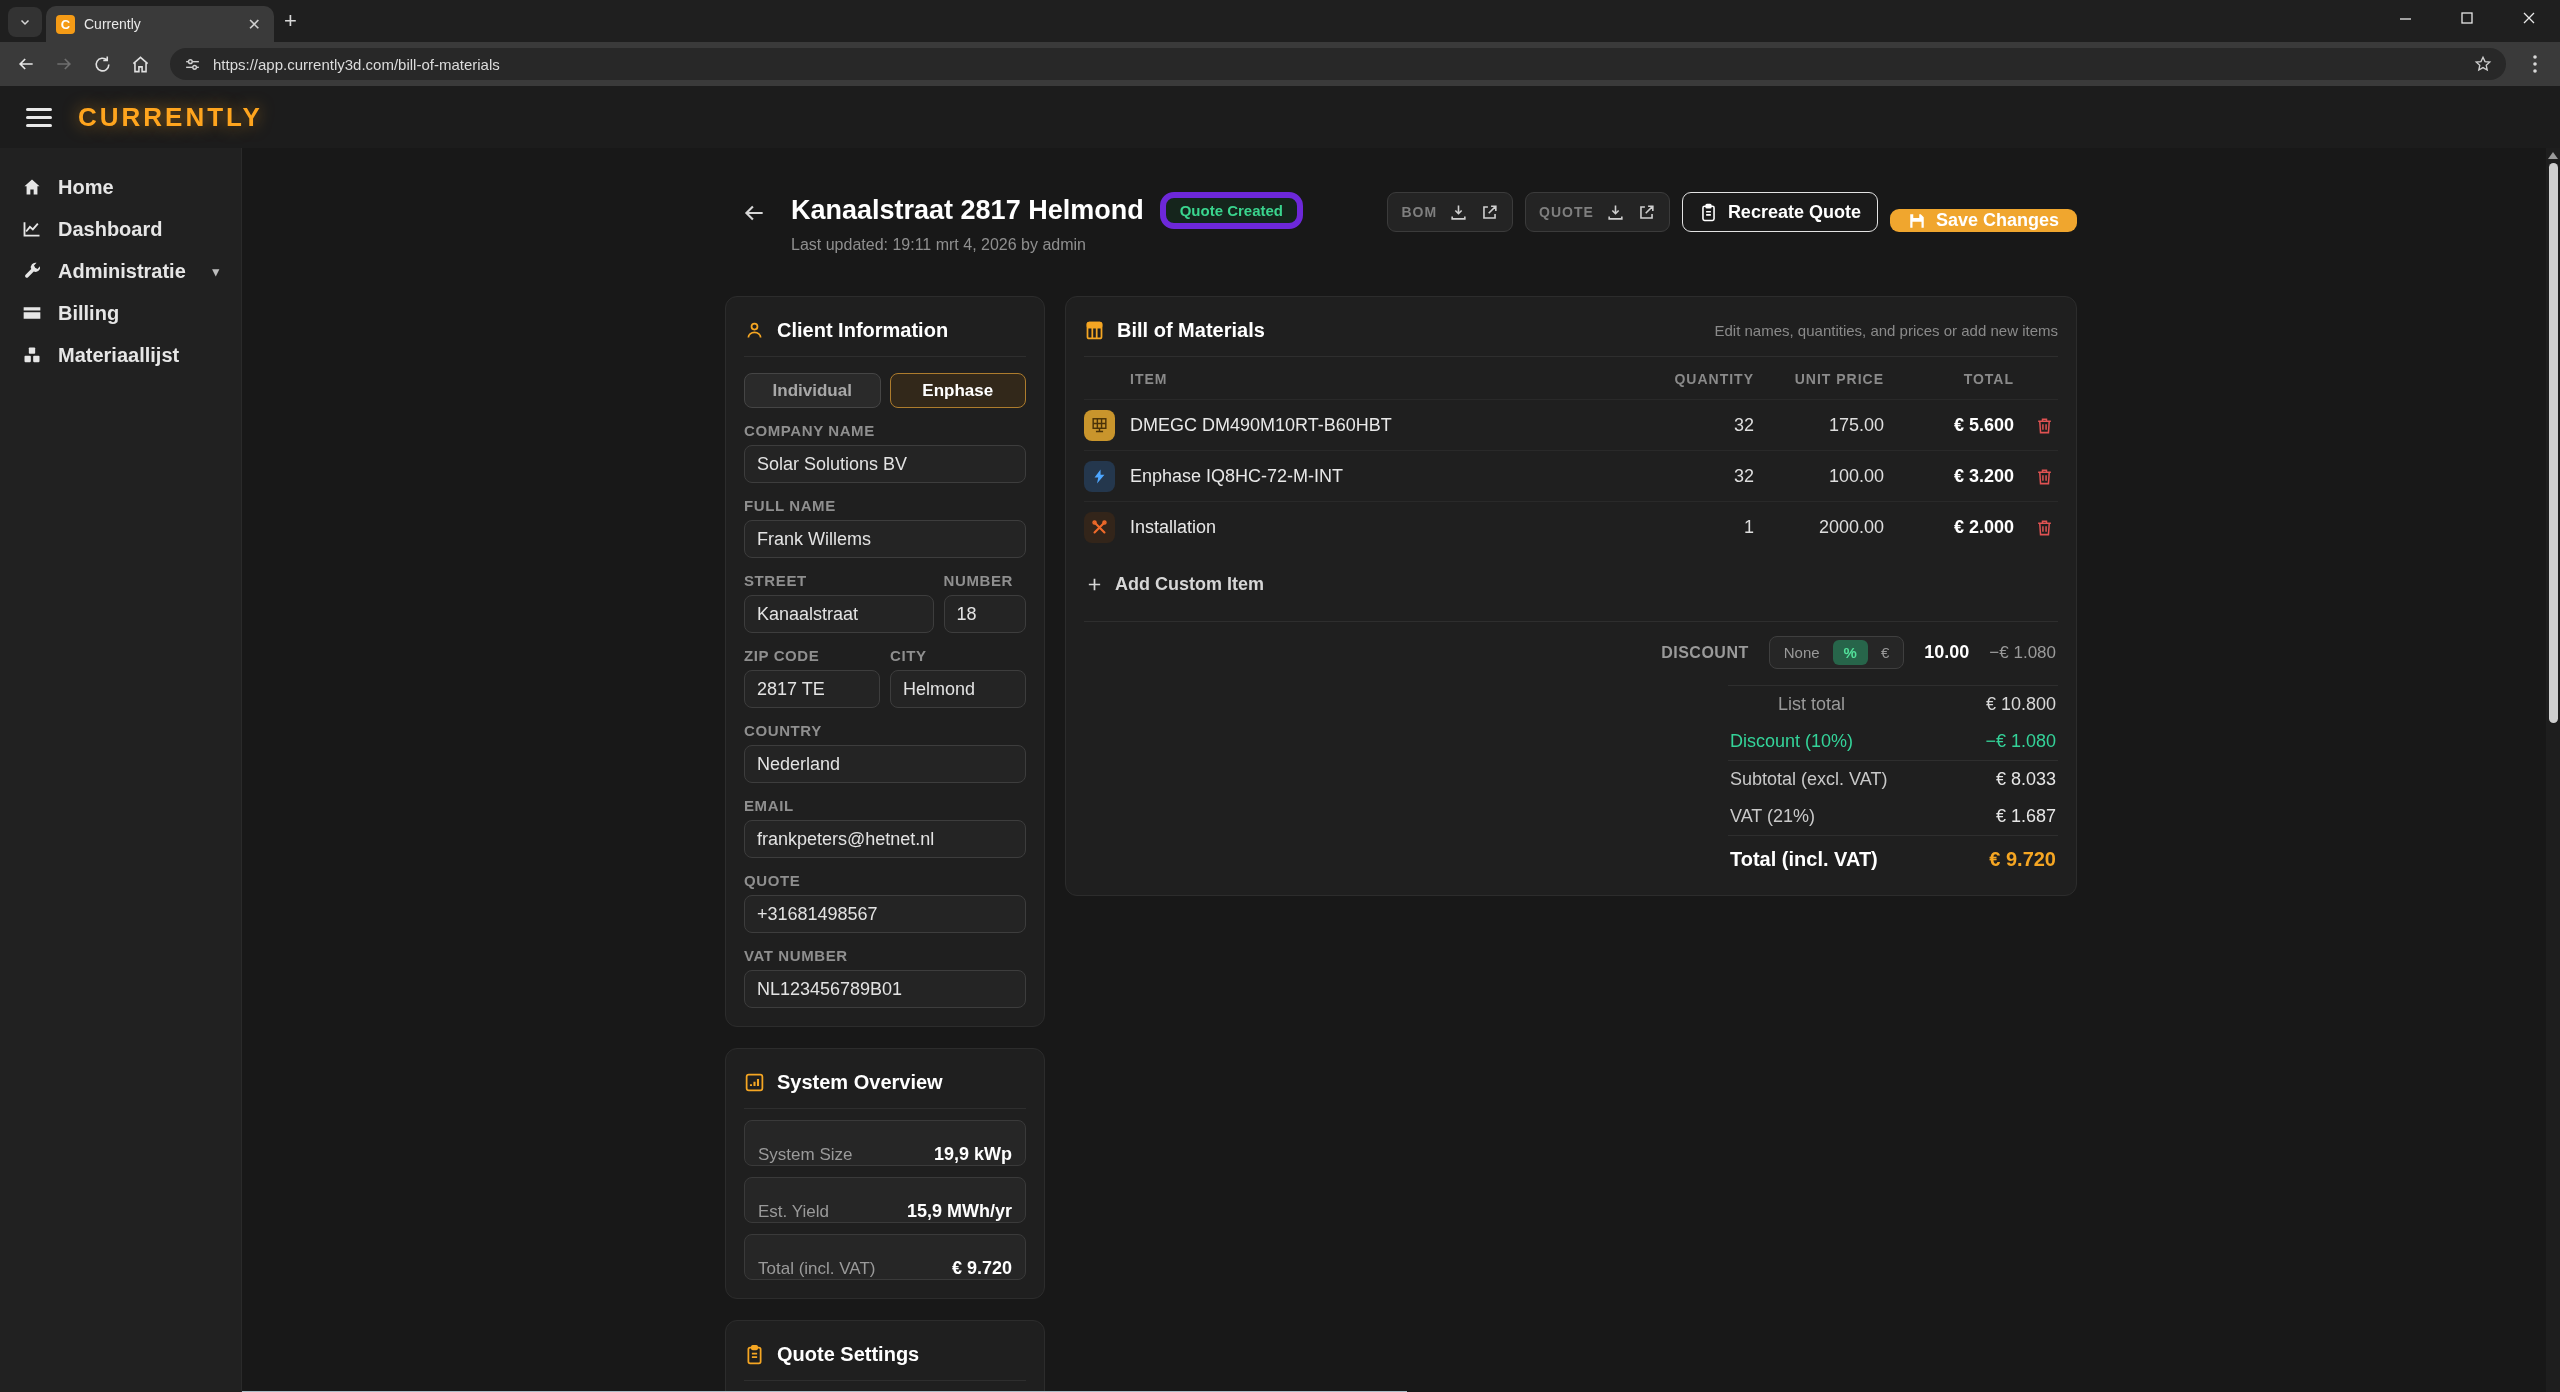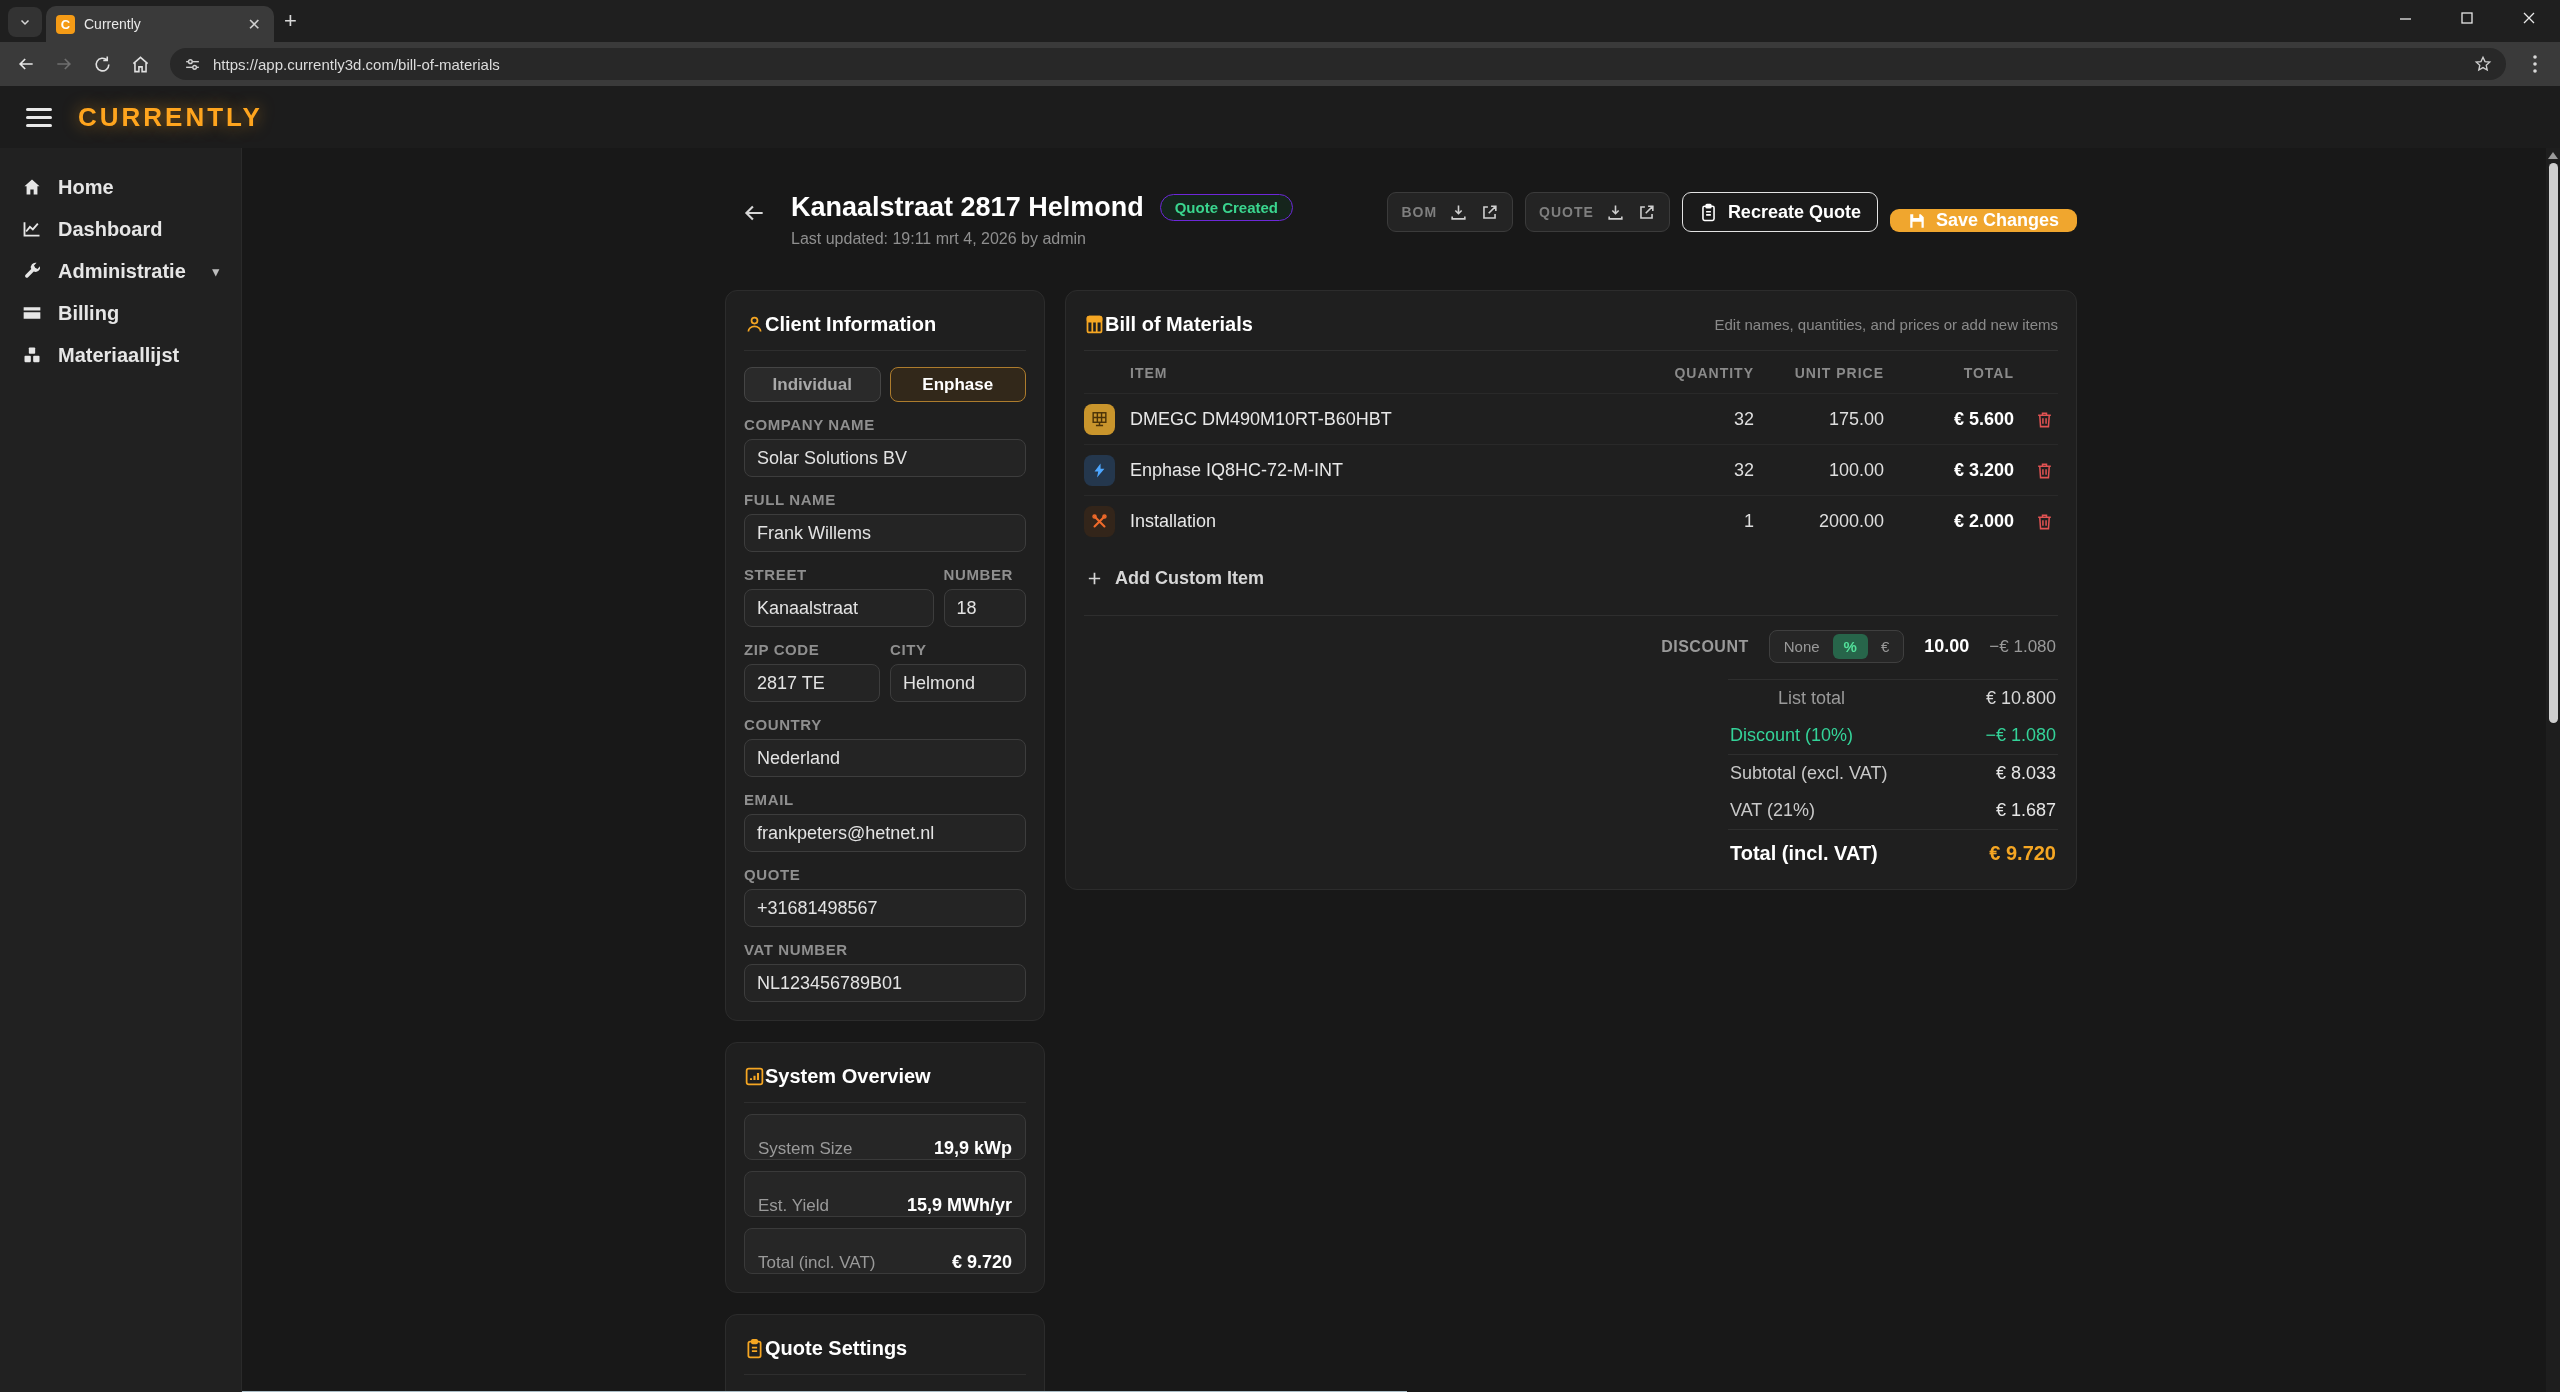--- a/index.html
+++ b/index.html
@@ -42,38 +42,38 @@
   .side-item .grow { flex:1; }
   .side-caret { color:#bdbdbd; font-size:13px; }
   .main { flex:1; background:#181818; overflow:hidden; }
   .content { width:1352px; margin:0 auto; padding-top:44px; }
 
   
   .page-header { display:flex; align-items:flex-start; margin-bottom:42px; }
   .back-btn { margin:8px 24px 0 16px; }
   .title-row { display:flex; align-items:center; gap:16px; }
   .page-title { color:#fff; font-size:27px; font-weight:bold; }
-  .badge { border:1px solid #6d28d9; color:#3ad58e; background:#15251c; font-size:15px; font-weight:600;
+  .badge { border:6px solid #6d28d9; color:#3ad58e; background:#15251c; font-size:15px; font-weight:600;
     padding:4px 14px; border-radius:14px; }
   .subtitle { color:#8f8f8f; font-size:16px; margin-top:7px; }
   .actions { margin-left:auto; display:flex; gap:12px; align-items:flex-end; }
   .grp-btn { height:40px; display:flex; align-items:center; gap:12px; padding:0 13px; background:#242424;
     border:1px solid #3b3b3b; border-radius:9px; }
   .grp-label { color:#7f7f7f; font-size:14px; font-weight:bold; letter-spacing:1px; }
   .btn-outline { height:40px; display:flex; align-items:center; gap:10px; padding:0 16px; background:#1a1a1a;
     border:1.5px solid #e3e3e3; border-radius:9px; color:#fff; font-size:18px; font-weight:bold; }
   .btn-primary { height:23px; display:flex; align-items:center; gap:10px; padding:0 18px; background:#f0a62e;
     border-radius:9px; color:#fff; font-size:18px; font-weight:bold; }
 
   
   .columns { display:flex; gap:20px; align-items:flex-start; }
   .left-col { width:320px; display:flex; flex-direction:column; gap:21px; flex-shrink:0; }
   .right-col { flex:1; }
   .card { background:#1f1f1f; border:1px solid #2c2c2c; border-radius:12px; padding:18px; }
-  .card-head { display:flex; align-items:center; padding:4px 0 14px; }
+  .card-head { display:flex; align-items:center; gap:12px; padding:4px 0 14px; }
   .card-title { color:#fff; font-size:20px; font-weight:bold; flex:1; }
   .card-hint { color:#8a8a8a; font-size:15px; }
   .divider { height:1px; background:#2e2e2e; }
 
   
   .toggle-row { display:flex; gap:9px; margin:16px 0 4px; }
   .toggle { flex:1; height:35px; border-radius:8px; display:flex; align-items:center; justify-content:center;
     font-size:17px; font-weight:600; }
   .toggle.off { background:#2a2a2a; border:1px solid #454545; color:#a8a8a8; }
   .toggle.on { background:#32281a; border:1px solid #ad7c2d; color:#fff; }

